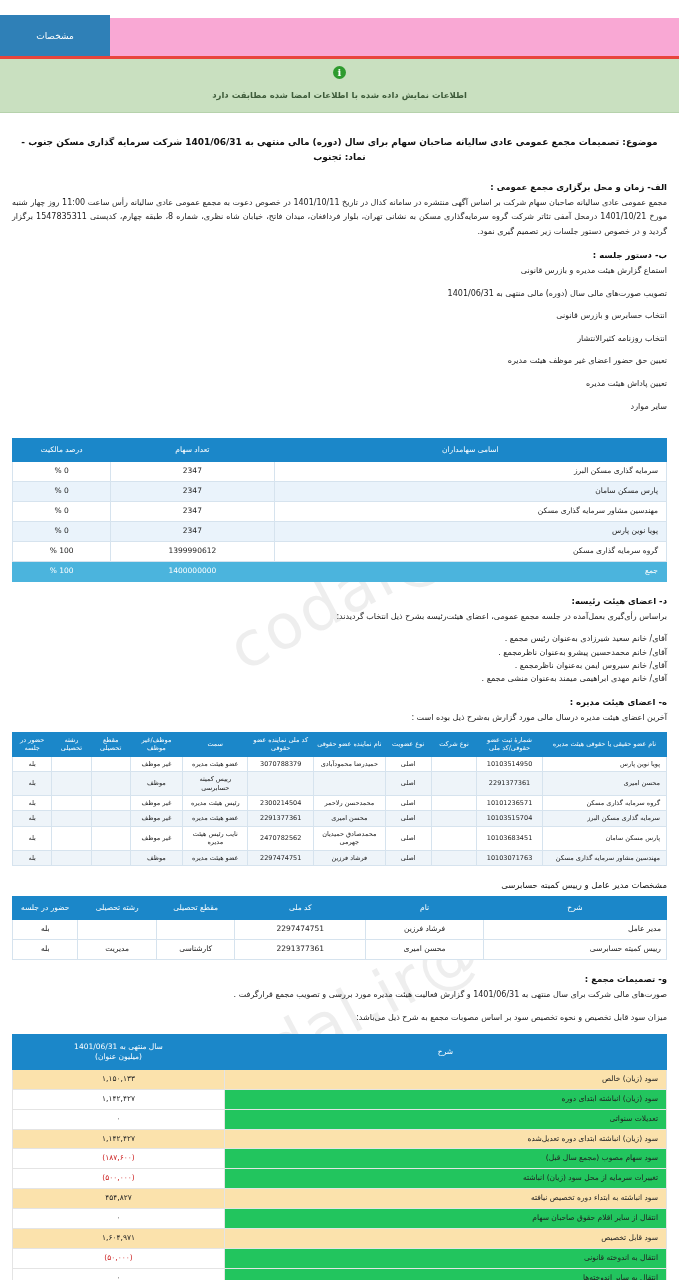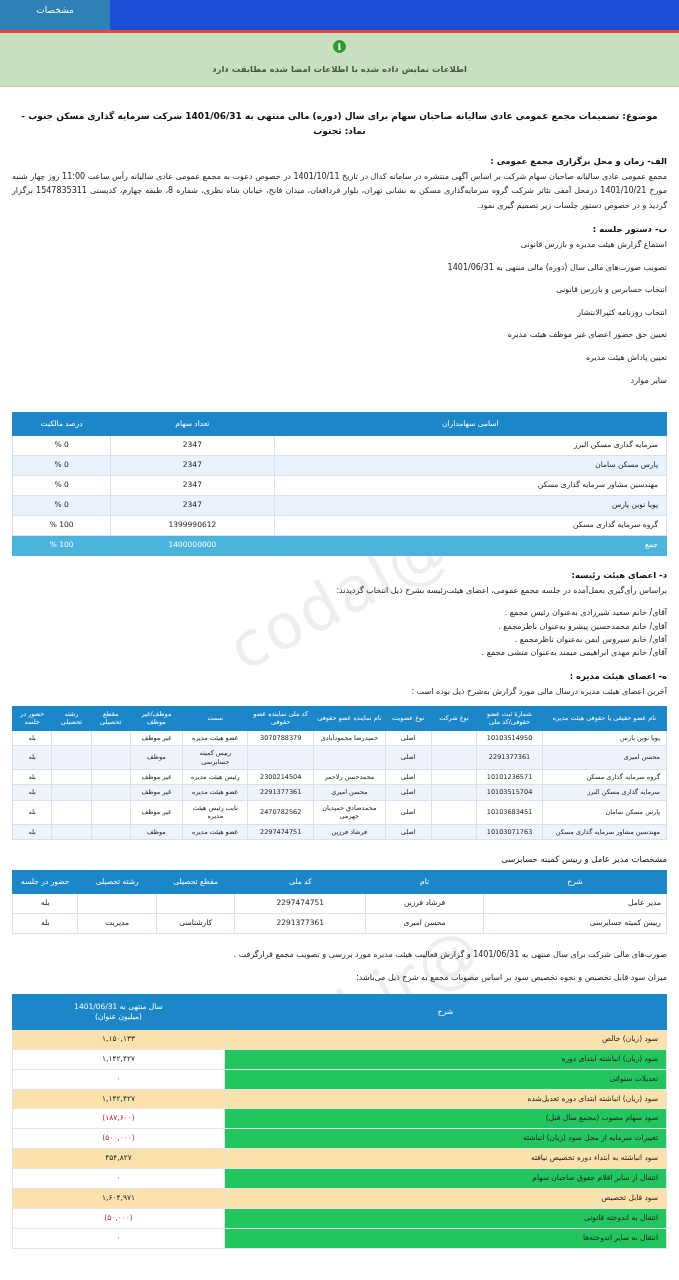--- a/index.html
+++ b/index.html
@@ -13,26 +13,27 @@
     position: relative;
     width: 679px;
     min-height: 1280px;
     background: #fff;
     overflow: hidden;
   }
 
   
   .topbar {
     position: relative;
-    height: 33px;
-    background: #1d4ed8;
+    height: 41px;
+    background: #f9a8d4;
     display: flex;
     flex-direction: row-reverse;
     align-items: flex-end;
     border-bottom: 3px solid #e8453c;
+    margin-top: 18px;
   }
   .tab {
     height: 41px;
     min-width: 110px;
     background: #2f80b7;
     color: #ffffff;
     font-size: 9px;
     display: flex;
     align-items: center;
     justify-content: center;
@@ -426,20 +427,21 @@
           <td class="right">رییس کمیته حسابرسی</td>
           <td>محسن امیری</td>
           <td>2291377361</td>
           <td>کارشناسی</td>
           <td>مدیریت</td>
           <td>بله</td>
         </tr>
       </tbody>
     </table>
 
+    <div class="sec-head">و- تصمیمات مجمع :</div>
     <p class="para" style="text-align:right">صورت‌های مالی شرکت برای سال منتهی به 1401/06/31 و گزارش فعالیت هیئت مدیره مورد بررسی و تصویب مجمع قرارگرفت .</p>
     <p class="para" style="text-align:right">میزان سود قابل تخصیص و نحوه تخصیص سود بر اساس مصوبات مجمع به شرح ذیل می‌باشد:</p>
 
     <table class="fin grid">
       <colgroup>
           <col>
           <col style="width:212px">
         </colgroup>
       <thead>
         <tr>

